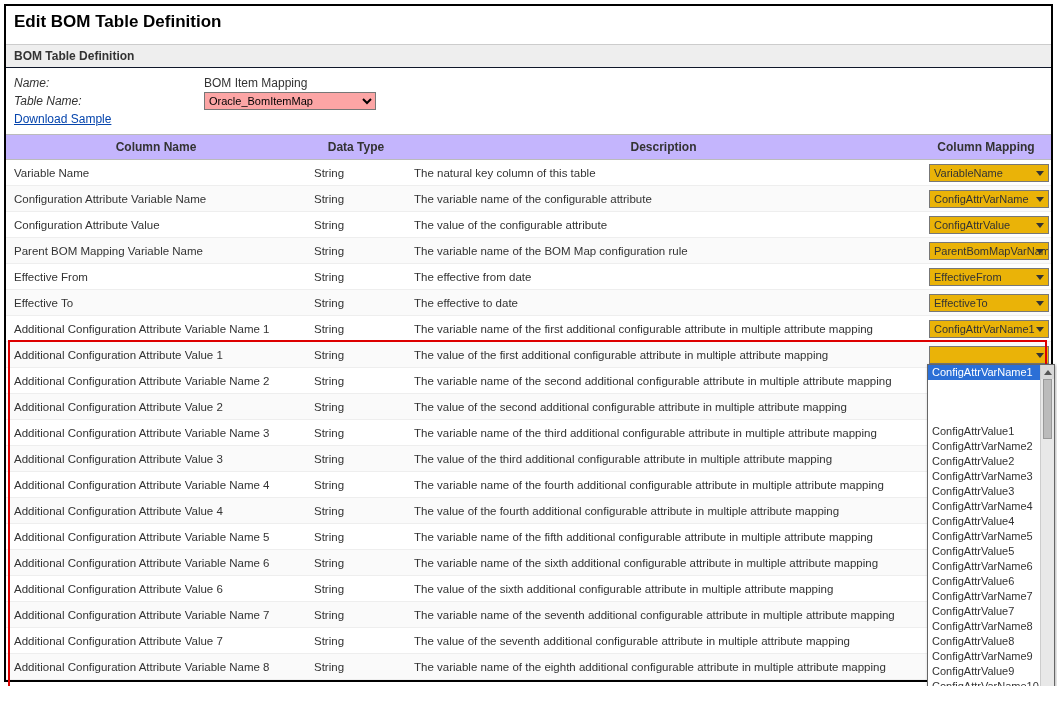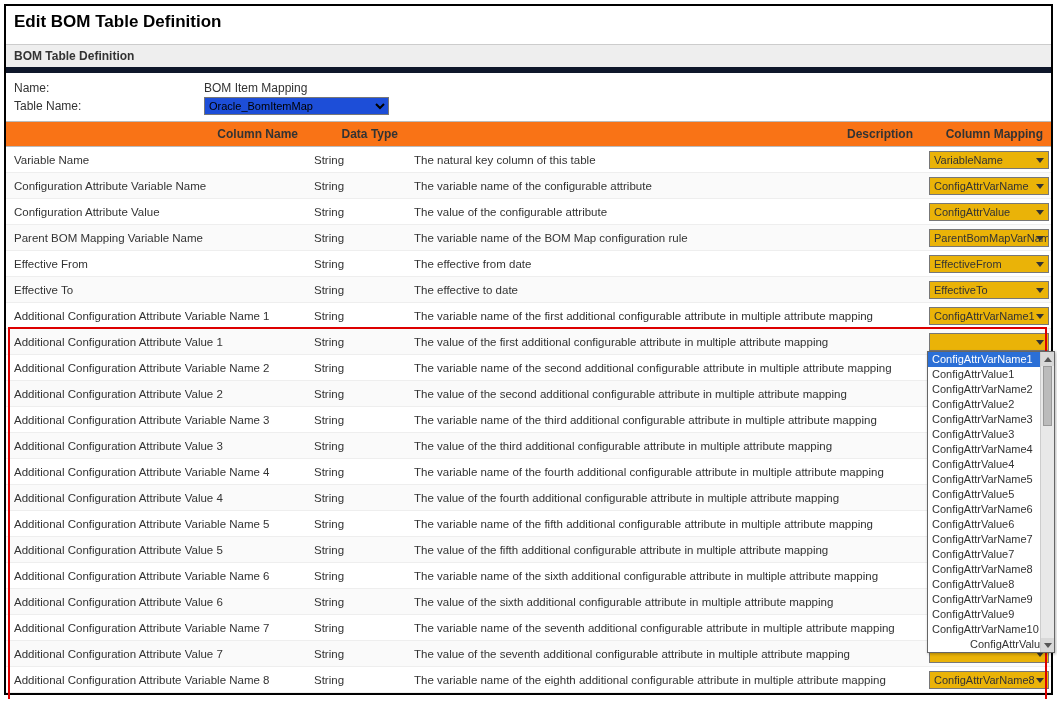--- a/index.html
+++ b/index.html
@@ -21,47 +21,47 @@
     font-weight: bold;
     padding: 6px 8px 12px 8px;
     color: #000;
   }
   .title-sub {
     font-size: 12px;
     font-weight: bold;
     padding: 4px 8px;
     background: #eee;
     border-top: 1px solid #ccc;
-    border-bottom: 6px solid #0f172a;
+    border-bottom: 1px solid #0f172a;
   }
   .meta-block { padding: 6px 8px 6px 8px; }
   .meta-row { display: flex; align-items: center; height: 18px; }
-  .meta-label { width: 190px; }
+  .meta-label { width: 190px; font-style: italic; }
   .meta-val { }
   select.meta-select {
     font-size: 11px;
     height: 18px;
-    width: 185px;
+    width: 172px;
     border: 1px solid #777;
-    background: #1d4ed8;
+    background: #fca5a5;
   }
   a.link { color: #0645ad; text-decoration: underline; }
 
   .tbl { width: 100%; border-collapse: collapse; table-layout: fixed; }
   .tbl col.c1 { width: 300px; }
   .tbl col.c2 { width: 100px; }
   .tbl col.c3 { width: auto; }
   .tbl col.c4 { width: 130px; }
   .tbl thead th {
-    text-align: right;
+    text-align: center;
     font-weight: bold;
     padding: 5px 8px;
     border-top: 1px solid #bbb;
     border-bottom: 1px solid #bbb;
-    background: #f97316;
+    background: #c4b5fd;
     font-size: 12px;
     margin-left: 23px;
   }
   .tbl tbody td {
     padding: 4px 8px 3px 8px;
     border-bottom: 1px solid #eee;
     font-size: 11.5px;
     vertical-align: middle;
     white-space: nowrap;
     overflow: hidden;
@@ -158,20 +158,23 @@
       <div class="meta-label">Name:</div>
       <div class="meta-val">BOM Item Mapping</div>
     </div>
     <div class="meta-row">
       <div class="meta-label">Table Name:</div>
       <div class="meta-val">
         <select class="meta-select">
           <option>Oracle_BomItemMap</option>
         </select>
       </div>
+    </div>
+    <div class="meta-row">
+      <a href="#" class="link">Download Sample</a>
     </div>
   </div>
 
   <div class="table-zone" id="table-zone">
     <table class="tbl">
       <colgroup>
           <col class="c1">
           <col class="c2">
           <col class="c3">
           <col class="c4">
@@ -329,30 +332,20 @@
             <td>Additional Configuration Attribute Variable Name 5</td>
             <td>String</td>
             <td>The variable name of the fifth additional configurable attribute in multiple attribute mapping</td>
             <td>
               <div class="sel-wrap">
                 <div class="sel"></div>
               </div>
             </td>
           </tr>
           <tr class="hl-row">
-            <td>Additional Configuration Attribute Value 5</td>
-            <td>String</td>
-            <td>The value of the fifth additional configurable attribute in multiple attribute mapping</td>
-            <td>
-              <div class="sel-wrap">
-                <div class="sel"></div>
-              </div>
-            </td>
-          </tr>
-          <tr class="hl-row">
             <td>Additional Configuration Attribute Variable Name 6</td>
             <td>String</td>
             <td>The variable name of the sixth additional configurable attribute in multiple attribute mapping</td>
             <td>
               <div class="sel-wrap">
                 <div class="sel"></div>
               </div>
             </td>
           </tr>
           <tr class="hl-row">
@@ -397,21 +390,21 @@
           </tr>
         </tbody>
     </table>
 
     <div class="red-box" id="red-box" style="left: 2px; top: 205.5px; width: 1039px; height: 522px;"></div>
 
     <div class="dropdown" id="dropdown" style="display: block; left: 921px; top: 230px; width: 128px;">
       <div class="dropdown-inner">
         <div class="dd-list" id="dd-list">
             <div class="dd-item selected" style="padding-right: 16px;">ConfigAttrVarName1</div>
-            <div class="dd-item" style="padding-right: 16px;">ConfigAttrValue1</div>
+            <div class="dd-item" style="padding-right: 16px; margin-top: 44px;">ConfigAttrValue1</div>
             <div class="dd-item" style="padding-right: 16px;">ConfigAttrVarName2</div>
             <div class="dd-item" style="padding-right: 16px;">ConfigAttrValue2</div>
             <div class="dd-item" style="padding-right: 10px;">ConfigAttrVarName3</div>
             <div class="dd-item" style="padding-right: 16px;">ConfigAttrValue3</div>
             <div class="dd-item" style="padding-right: 16px;">ConfigAttrVarName4</div>
             <div class="dd-item" style="padding-right: 16px;">ConfigAttrValue4</div>
             <div class="dd-item" style="padding-right: 16px;">ConfigAttrVarName5</div>
             <div class="dd-item" style="padding-right: 32px;">ConfigAttrValue5</div>
             <div class="dd-item" style="padding-right: 16px;">ConfigAttrVarName6</div>
             <div class="dd-item" style="padding-right: 16px;">ConfigAttrValue6</div>

